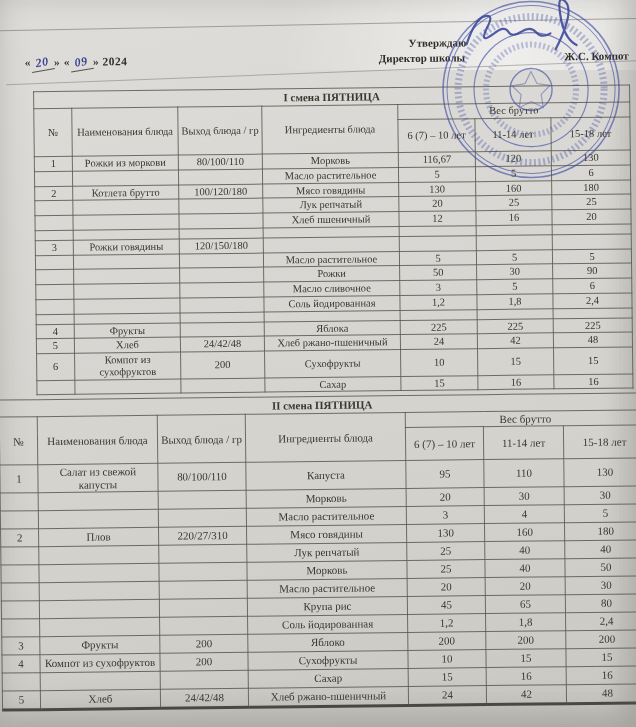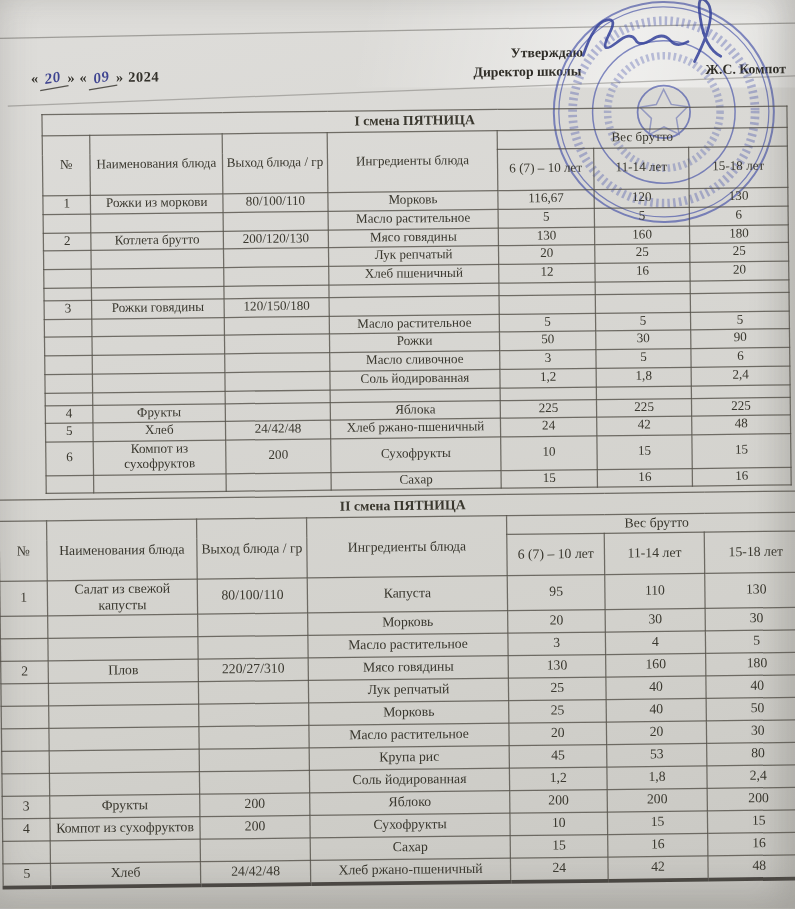--- a/index.html
+++ b/index.html
@@ -126,21 +126,21 @@
             <td></td>
             <td></td>
             <td>Масло растительное</td>
             <td>5</td>
             <td>5</td>
             <td>6</td>
           </tr>
           <tr>
             <td>2</td>
             <td>Котлета брутто</td>
-            <td>200/120/130</td>
+            <td>100/120/180</td>
             <td>Мясо говядины</td>
             <td>130</td>
             <td>160</td>
             <td>180</td>
           </tr>
           <tr>
             <td></td>
             <td></td>
             <td></td>
             <td>Лук репчатый</td>
@@ -349,21 +349,21 @@
             <td>20</td>
             <td>20</td>
             <td>30</td>
           </tr>
           <tr>
             <td></td>
             <td></td>
             <td></td>
             <td>Крупа рис</td>
             <td>45</td>
-            <td>53</td>
+            <td>65</td>
             <td>80</td>
           </tr>
           <tr>
             <td></td>
             <td></td>
             <td></td>
             <td>Соль йодированная</td>
             <td>1,2</td>
             <td>1,8</td>
             <td>2,4</td>

